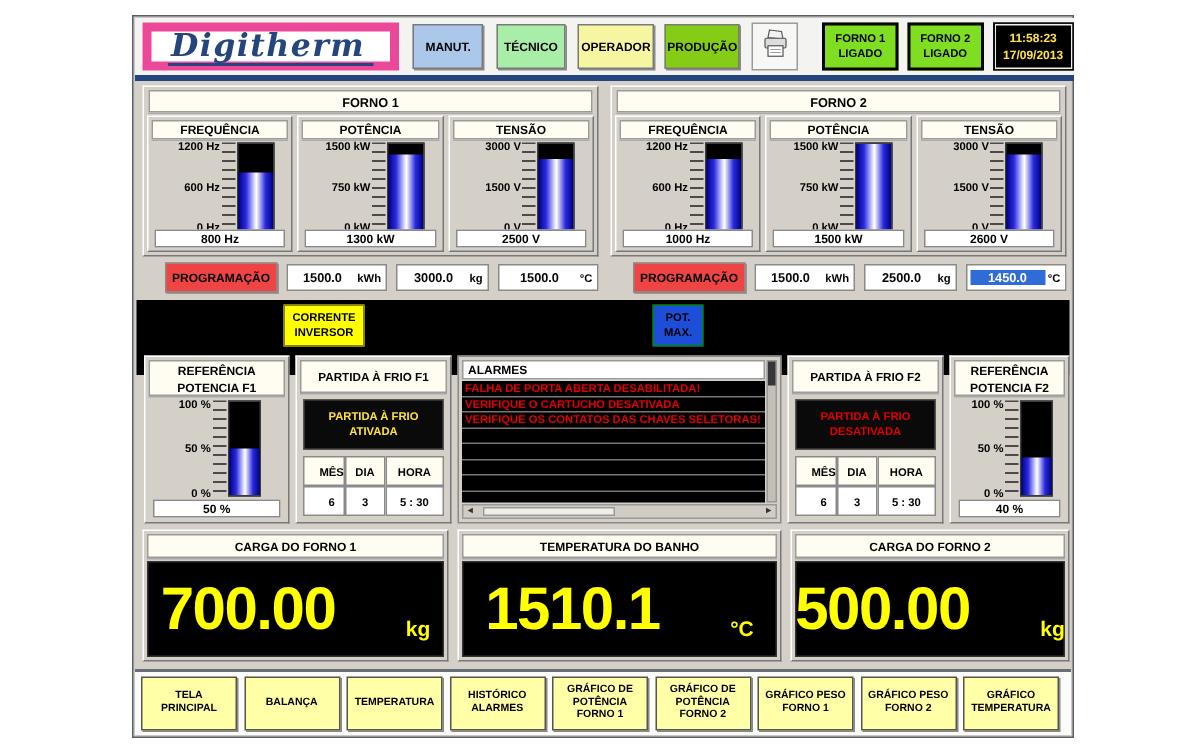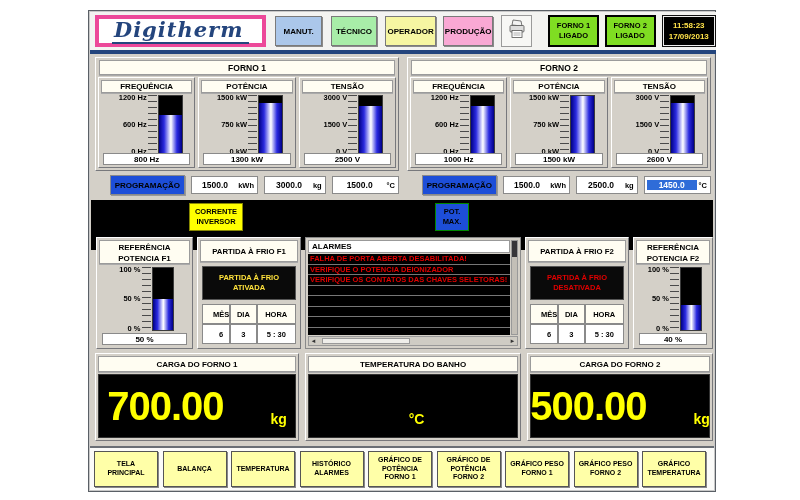--- a/index.html
+++ b/index.html
@@ -3,30 +3,30 @@
 <meta charset="utf-8">
 <style>
   * { margin:0; padding:0; box-sizing:border-box; }
   html,body { width:800px; height:500px; background:#ffffff; font-family:"Liberation Sans",sans-serif; overflow:hidden; }
   .window { position:absolute; left:88px; top:10px; width:628px; height:482px;
             background:#d4d0c8; border:1px solid #5a5f66; box-shadow:0 0 0 1px #c8c8c8 inset; }
 
   
   .topbar { position:absolute; left:1px; top:1px; width:626px; height:42px; background:#f3f3f1;
             border-bottom:4px solid #24457d; display:flex; align-items:center; }
-  .logo-box { margin-left:5px; width:176px; height:32px; background:#fff; border:4px solid #ec4899;
+  .logo-box { margin-left:5px; width:176px; height:32px; background:#fff; border:6px solid #ec4899;
               display:flex; align-items:center; justify-content:center; }
   .logo-text { font-family:"DejaVu Serif",serif; font-style:italic; font-weight:bold; color:#24457d;
                font-size:21px; line-height:1; letter-spacing:1px; border-bottom:2px solid #24457d; padding:0 6px 2px 2px; }
   .btn-mode { height:30px; border:1px solid #7a7a7a; box-shadow:1px 1px 0 #8a8a8a;
               font-size:8px; font-weight:bold; color:#000; display:flex; align-items:center; justify-content:center; cursor:pointer; }
   .b-manut { width:48px; margin-left:9px;  background:#abc7ea; }
   .b-tec   { width:47px; margin-left:9px;  background:#a8eda8; }
   .b-oper  { width:53px; margin-left:8px;  background:#f6f6a2; }
-  .b-prod  { width:51px; margin-left:7px;  background:#f9a8d4; }
+  .b-prod  { width:51px; margin-left:7px;  background:#84cc16; }
   .btn-print { width:32px; height:32px; margin-left:8px; background:#f7f7f5; border:1px solid #9a9a9a;
                display:flex; align-items:center; justify-content:center; cursor:pointer; }
   .status-box { width:52px; height:32px; background:#7fdd22; border:2px solid #000; color:#000;
                 font-size:7.5px; font-weight:bold; text-align:center; display:flex; flex-direction:column;
                 justify-content:center; line-height:1.35; }
   .s1 { margin-left:16px; } .s2 { margin-left:6px; }
   .clock-box { width:56px; height:32px; margin-left:6px; background:#000; border:1px solid #111;
                box-shadow:0 0 0 1px #efefef inset; color:#ffe24a; font-size:8px; font-weight:bold;
                text-align:center; display:flex; flex-direction:column; justify-content:center; line-height:1.4; }
 
@@ -49,21 +49,21 @@
   .ticks { width:9px; height:100%; background:repeating-linear-gradient(to bottom,#4a4a4a 0,#4a4a4a 1px,transparent 1px,transparent 6px); }
   .bar { position:relative; width:25px; height:100%; background:#000; border:1px solid #3c3c3c; margin-left:1px; }
   .fill { position:absolute; left:0; right:0; bottom:0;
           background:linear-gradient(to right,#000085,#2a2ae0 22%,#e8e8ff 48%,#ffffff 52%,#2a2ae0 78%,#000085); }
   .gp-value { position:absolute; left:4px; right:4px; bottom:2px; height:12px; background:#fff;
               border:1px solid #8a8a8a; font-size:8px; font-weight:bold; text-align:center; line-height:11px; }
 
   
   .prog-row { position:absolute; top:162px; height:24px; display:flex; align-items:center; }
   .pr1 { left:6px; width:304px; } .pr2 { left:318px; width:304px; }
-  .btn-prog { width:80px; height:20px; margin-left:15px; background:#1d4ed8; border:1px solid #8a8a8a;
+  .btn-prog { width:80px; height:20px; margin-left:15px; background:#ef4444; border:1px solid #8a8a8a;
               box-shadow:1px 1px 0 #999; font-size:8px; font-weight:bold; display:flex; align-items:center; justify-content:center; cursor:pointer; }
   .prog-field { height:18px; margin-left:6px; background:#fff; border:1px solid #8a8a8a;
                 display:flex; align-items:center; font-weight:bold; }
   .pf-kwh { width:72px; } .pf-kg { width:66px; } .pf-c { width:72px; }
   .pf-num { flex:1; text-align:center; font-size:8.5px; padding:0 2px; }
   .pf-num.selected { background:#2f6cd8; color:#fff; margin:0 2px; }
   .pf-unit { font-size:7.5px; padding-right:3px; }
 
   
   .strip { position:absolute; left:2px; right:2px; top:189px; height:50px; background:#000; }
@@ -340,21 +340,21 @@
     </div>
   </div>
 
   <div class="mid-panel alarms">
     <div class="al-head">ALARMES</div>
     <div class="al-vscroll">
       <div class="al-vthumb"></div>
     </div>
     <div class="al-list">
       <div class="al-row">FALHA DE PORTA ABERTA DESABILITADA!</div>
-      <div class="al-row">VERIFIQUE O POTENCIA DEIONIZADOR</div>
+      <div class="al-row">VERIFIQUE O CARTUCHO DESATIVADA</div>
       <div class="al-row">VERIFIQUE OS CONTATOS DAS CHAVES SELETORAS!</div>
       <div class="al-row"></div>
       <div class="al-row"></div>
       <div class="al-row"></div>
       <div class="al-row"></div>
     </div>
     <div class="al-hscroll">
       <div class="al-arrow">◄</div>
       <div class="al-hthumb"></div>
       <div class="al-spacer"></div>
@@ -400,20 +400,21 @@
   <div class="display d1 raised">
     <div class="disp-title head-cream">CARGA DO FORNO 1</div>
     <div class="disp-screen">
       <span class="disp-num">700.00</span>
       <span class="disp-unit">kg</span>
     </div>
   </div>
   <div class="display d2 raised">
     <div class="disp-title head-cream">TEMPERATURA DO BANHO</div>
     <div class="disp-screen">
+      <span class="disp-num">1510.1</span>
       <span class="disp-unit">°C</span>
     </div>
   </div>
   <div class="display d3 raised">
     <div class="disp-title head-cream">CARGA DO FORNO 2</div>
     <div class="disp-screen">
       <span class="disp-num">500.00</span>
       <span class="disp-unit">kg</span>
     </div>
   </div>

